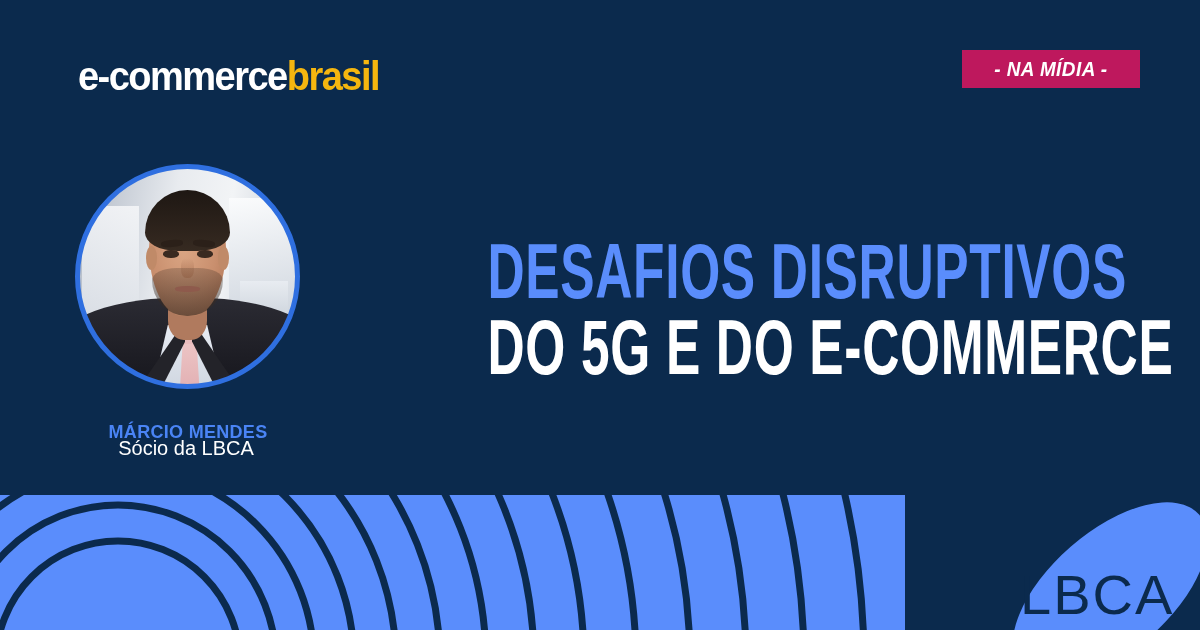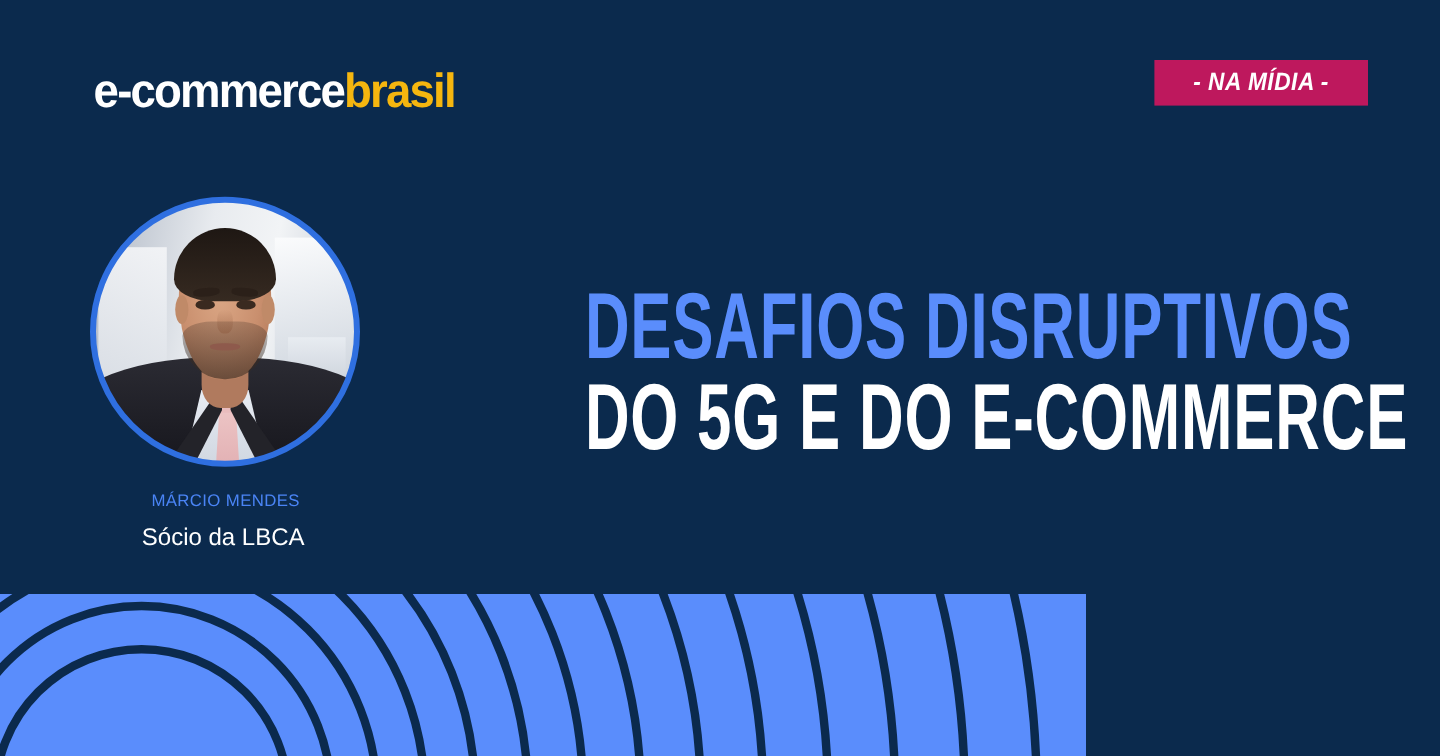--- a/index.html
+++ b/index.html
@@ -146,25 +146,25 @@
   .ph-beard {
     position:absolute; left:34%; top:46%; width:32%; height:22%;
     background:linear-gradient(180deg,rgba(60,45,36,.25),rgba(55,42,33,.62));
     border-radius:35% 35% 50% 50% / 25% 25% 75% 75%;
   }
   .ph-mouth{ position:absolute; left:44.5%; top:54.5%; width:11%; height:2.6%;
       background:#8e5a4c; border-radius:45%; }
 
   
   #name {
-    position:absolute; left:0; top:409px; width:376px;
+    position:absolute; left:0; top:422px; width:376px;
     text-align:center;
     color:#4a84f5;
-    font-size:14px;
-    font-weight:400;
+    font-size:18px;
+    font-weight:700;
     letter-spacing:0.3px;
   }
   #role {
     position:absolute; left:0; top:437px; width:372px;
     text-align:center;
     color:#ffffff;
     font-size:20px;
     font-weight:400;
   }
 
@@ -271,14 +271,20 @@
         <circle cx="118" cy="168" r="808"></circle>
         <circle cx="118" cy="168" r="872"></circle>
         <circle cx="118" cy="168" r="938"></circle>
         <circle cx="118" cy="168" r="1006"></circle>
         <circle cx="118" cy="168" r="1076"></circle>
         <circle cx="118" cy="168" r="1148"></circle>
       </g>
     </svg>
   </div>
 
+  <div id="lbca">
+    <svg width="216" height="134" viewBox="0 0 216 134">
+      <ellipse cx="126" cy="96" rx="118" ry="60" transform="rotate(-41 126 96)" fill="#5a8dfc"></ellipse>
+      <text id="lbca-text" x="36" y="118" font-family="Liberation Sans, sans-serif" font-size="56" font-weight="300" letter-spacing="2" fill="#0b2a4d">LBCA</text>
+    </svg>
+  </div>
 
 </div>
 
 </body></html>

